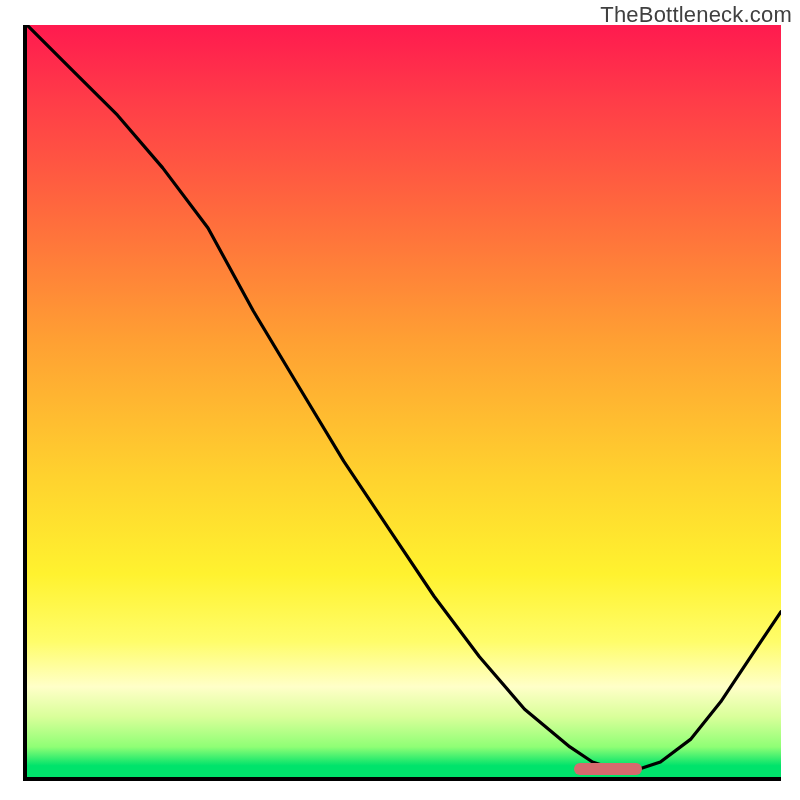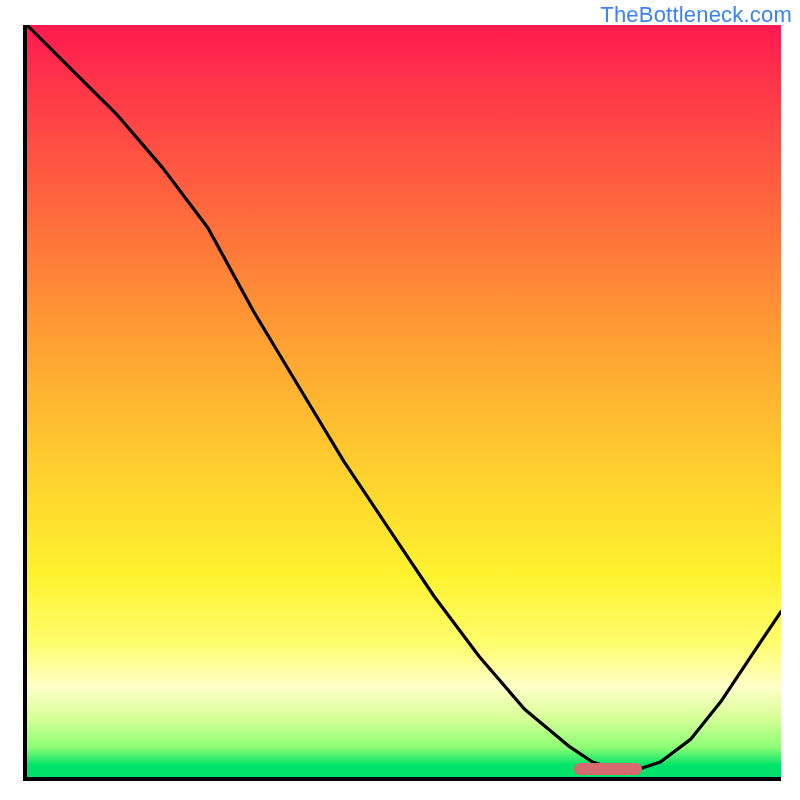--- a/index.html
+++ b/index.html
@@ -14,21 +14,21 @@
   .frame {
     position: relative;
     width: 800px;
     height: 800px;
     box-sizing: border-box;
   }
   .attribution {
     position: absolute;
     top: 2px;
     right: 8px;
-    color: #3b82f6;
+    color: #404040;
     font-size: 22px;
     font-weight: 500;
     letter-spacing: 0.2px;
   }
   .plot {
     position: absolute;
     left: 23px;
     top: 25px;
     width: 754px;
     height: 752px;

